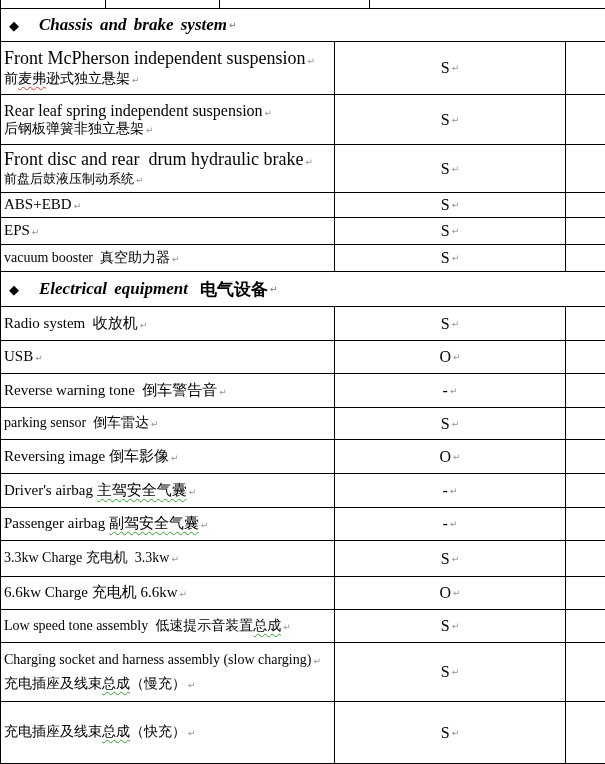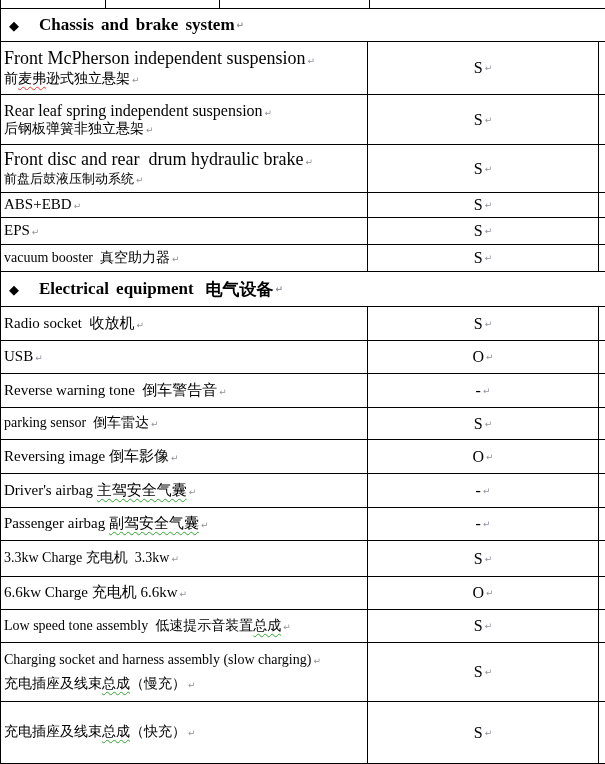--- a/index.html
+++ b/index.html
@@ -7,25 +7,25 @@
     width:605px;height:764px;position:relative;background:#fff;
     border-left:1px solid #000;box-sizing:border-box;
     font-family:"Liberation Serif", serif;color:#000;overflow:hidden;
   }
   .row{position:relative;display:flex;box-sizing:border-box;
        border-bottom:1px solid #000;width:100%;}
   .sliver{background:#fff;}
   .vline{position:absolute;top:0;bottom:0;width:1px;background:#000;}
   .header{align-items:center;padding-left:8px;font-weight:bold;font-size:17px;}
   .diamond{font-size:13px;margin-right:20px;font-family:"DejaVu Sans",sans-serif;}
-  .htext{word-spacing:3px;}
+  .htext{word-spacing:3px;font-style:italic;}
   .hzh{margin-left:12px;}
   .cell{box-sizing:border-box;}
   .label{
-    width:367px;border-right:1px solid #000;padding:1px 8px 2px 3px;
+    width:334px;border-right:1px solid #000;padding:1px 8px 2px 3px;
     display:flex;flex-direction:column;justify-content:center;overflow:hidden;
   }
   .label.spread{justify-content:space-evenly;}
   .value{
     width:231px;border-right:1px solid #000;
     display:flex;align-items:center;justify-content:center;font-size:16px;
   }
   .stub{flex:1;}
   .line{white-space:pre;line-height:1.22;}
   .fs18{font-size:18px;}
@@ -126,21 +126,21 @@
 
   <div class="row header" style="height:35px">
     <span class="diamond">◆</span>
     <span class="htext">Electrical equipment</span>
     <span class="hzh">电气设备</span>
     <span class="pmark">↵</span>
   </div>
 
   <div class="row" style="height:34px">
     <div class="cell label">
-      <div class="line fs15"><span>Radio socket  收放机</span><span class="pmark">↵</span></div>
+      <div class="line fs15"><span>Radio system  收放机</span><span class="pmark">↵</span></div>
     </div>
     <div class="cell value">
         <span>S</span>
         <span class="pmark">↵</span>
       </div>
     <div class="stub"></div>
   </div>
 
   <div class="row" style="height:33px">
     <div class="cell label">

